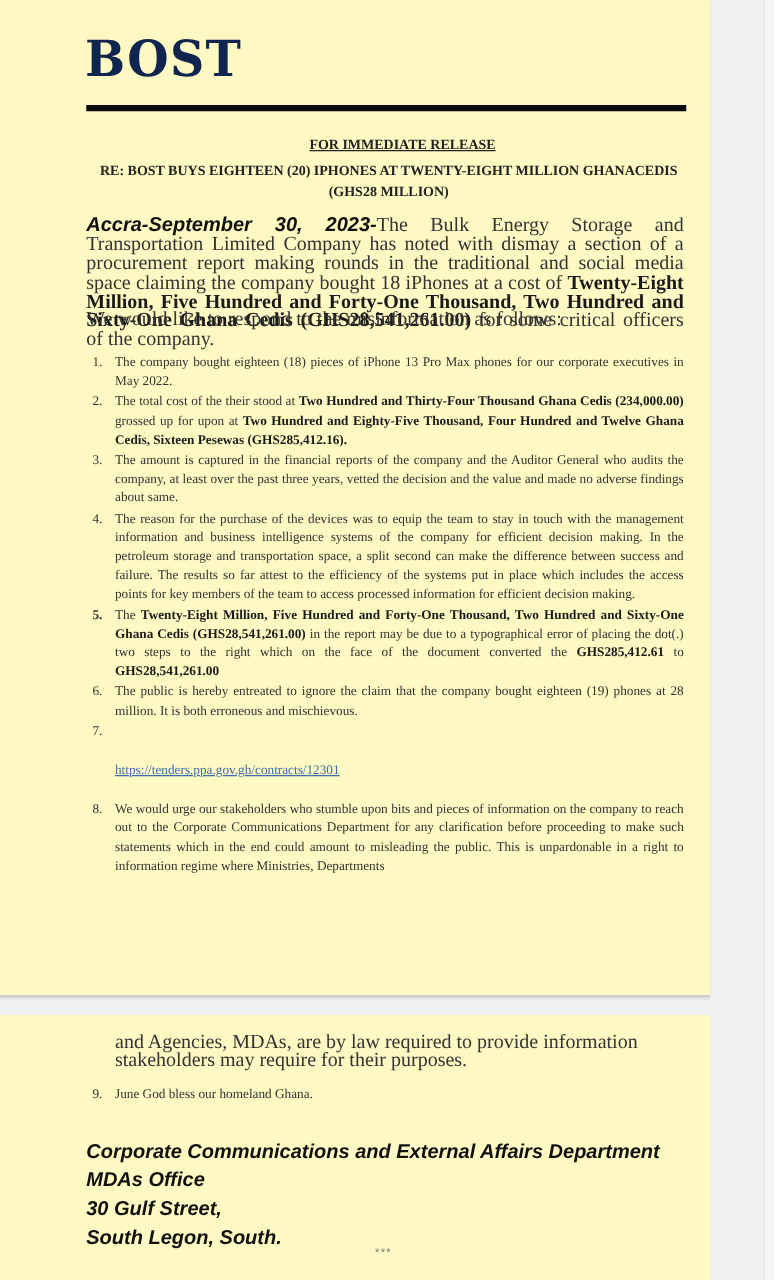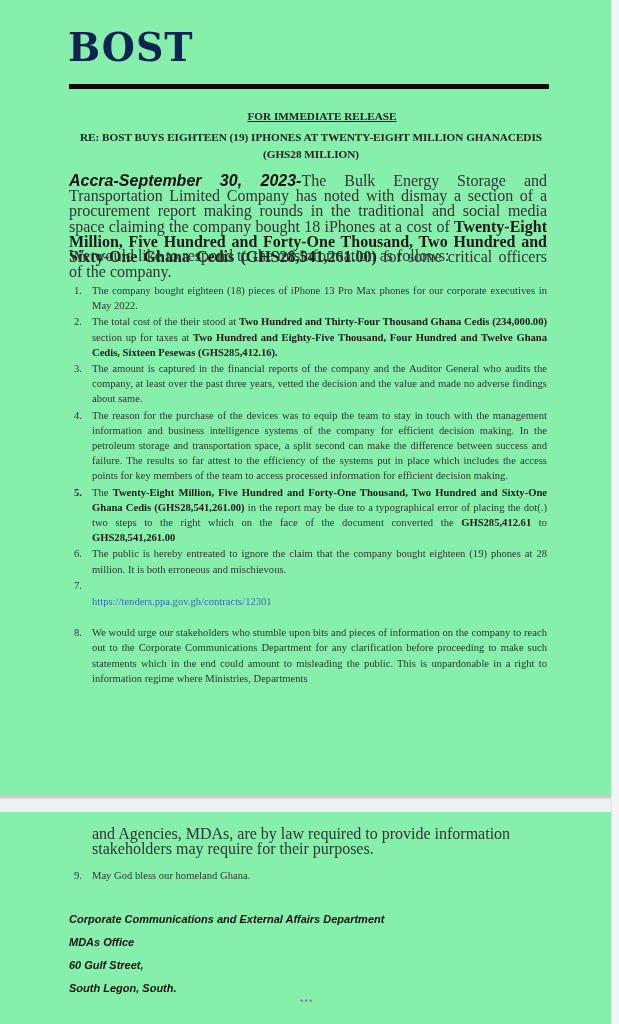--- a/index.html
+++ b/index.html
@@ -4,21 +4,21 @@
 <style>
   html, body { margin:0; padding:0; }
   body {
     width:619px; height:1024px; overflow:hidden;
     background:#eef0f2;
     font-family:"Liberation Serif", serif;
     color:#2a2a2a;
     position:relative;
   }
   .page {
-    position:absolute; left:0; width:612px; background:#86efac;
+    position:absolute; left:0; width:568px; background:#fef9c3;
   }
   .page1 { top:0; height:796px; border-bottom:2px solid #c9cbce; box-shadow:0 1px 2px rgba(0,0,0,0.08); }
   .page2 { top:812px; height:212px; }
   .scroll-edge { position:absolute; right:0; top:0; width:7px; height:1024px; background:#f4f5f6; border-left:1px solid #e3e5e7; }
 
   .logo {
     position:absolute; left:68px; top:24px;
     font-family:"DejaVu Serif", serif; font-weight:bold; font-size:38px;
     color:#0f2550; letter-spacing:1px; transform:scaleY(1.05);
   }
@@ -38,68 +38,68 @@
   }
   .intro { top:173px; }
   .intro .dateline { font-family:"Liberation Sans", sans-serif; font-style:italic; font-weight:bold; color:#111; }
   .lead { top:248px; }
   b { color:#1a1a1a; }
 
   .list { position:absolute; left:69px; width:478px; margin:0; padding:0; list-style:none; font-size:10.6px; line-height:15.2px; color:#333; }
   .list li { position:relative; padding-left:23px; text-align:justify; margin-bottom:1px; }
   .list li .num { position:absolute; left:5px; top:0; }
   .list1 { top:283px; }
-  .link { color:#3a6fb0; display:inline-block; margin-top:1px; }
+  .link { color:#3a6fb0; text-decoration:underline; display:inline-block; margin-top:16px; }
   .spacer { height:14px; }
 
   .cont { top:826px; left:92px; width:455px; }
   .list2 { top:868px; }
 
   .sig {
     position:absolute; left:69px; font-family:"Liberation Sans", sans-serif;
-    font-style:italic; font-weight:bold; font-size:11px; color:#111;
+    font-style:italic; font-weight:bold; font-size:16px; color:#111;
   }
   .ellipsis { position:absolute; left:300px; top:997px; font-size:9px; color:#777; letter-spacing:1px; font-family:"Liberation Sans", sans-serif; }
 </style>
 </head>
 <body>
 
 <div class="page page1">
   <div class="logo">BOST</div>
   <div class="rule"></div>
 
   <div class="release">FOR IMMEDIATE RELEASE</div>
-  <div class="headline">RE: BOST BUYS EIGHTEEN (19) IPHONES AT TWENTY-EIGHT MILLION GHANACEDIS (GHS28 MILLION)</div>
+  <div class="headline">RE: BOST BUYS EIGHTEEN (20) IPHONES AT TWENTY-EIGHT MILLION GHANACEDIS (GHS28 MILLION)</div>
 
   <div class="body-text intro">
     <span class="dateline">Accra-September 30, 2023-</span><span>The Bulk Energy Storage and Transportation Limited Company has noted with dismay a section of a procurement report making rounds in the traditional and social media space claiming the company bought 18 iPhones at a cost of </span><b>Twenty-Eight Million, Five Hundred and Forty-One Thousand, Two Hundred and Sixty-One Ghana Cedis (GHS28,541,261.00)</b><span> for some critical officers of the company.</span>
   </div>
 
   <div class="body-text lead">We would like to respond to the misinformation as follows:</div>
 
   <ol class="list list1">
     <li><span class="num">1.</span><span>The company bought eighteen (18) pieces of iPhone 13 Pro Max phones for our corporate executives in May 2022.</span></li>
-    <li><span class="num">2.</span><span>The total cost of the their stood at </span><b>Two Hundred and Thirty-Four Thousand Ghana Cedis (234,000.00)</b><span> section up for taxes at </span><b>Two Hundred and Eighty-Five Thousand, Four Hundred and Twelve Ghana Cedis, Sixteen Pesewas (GHS285,412.16).</b></li>
+    <li><span class="num">2.</span><span>The total cost of the their stood at </span><b>Two Hundred and Thirty-Four Thousand Ghana Cedis (234,000.00)</b><span> grossed up for upon at </span><b>Two Hundred and Eighty-Five Thousand, Four Hundred and Twelve Ghana Cedis, Sixteen Pesewas (GHS285,412.16).</b></li>
     <li><span class="num">3.</span><span>The amount is captured in the financial reports of the company and the Auditor General who audits the company, at least over the past three years, vetted the decision and the value and made no adverse findings about same.</span></li>
     <li><span class="num">4.</span><span>The reason for the purchase of the devices was to equip the team to stay in touch with the management information and business intelligence systems of the company for efficient decision making. In the petroleum storage and transportation space, a split second can make the difference between success and failure. The results so far attest to the efficiency of the systems put in place which includes the access points for key members of the team to access processed information for efficient decision making.</span></li>
     <li><span class="num" style="font-weight:bold">5.</span><span>The </span><b>Twenty-Eight Million, Five Hundred and Forty-One Thousand, Two Hundred and Sixty-One Ghana Cedis (GHS28,541,261.00)</b><span> in the report may be  due to a typographical error of placing the dot(.) two steps to the right which on the face of the document converted the </span><b>GHS285,412.61</b><span> to </span><b>GHS28,541,261.00</b></li>
     <li><span class="num">6.</span><span>The public is hereby entreated to ignore the claim that the company bought eighteen (19) phones at 28 million. It is both erroneous and mischievous.</span></li>
     <li><span class="num">7.</span><br><a class="link">https://tenders.ppa.gov.gh/contracts/12301</a></li>
     <li class="spacer"></li>
     <li><span class="num">8.</span><span>We would urge our stakeholders who stumble upon bits and pieces of information on the company to reach out to the Corporate Communications Department for any clarification before proceeding to make such statements which in the end could amount to misleading the public. This is unpardonable in a right to information regime where Ministries, Departments</span></li>
   </ol>
 </div>
 
 <div class="page page2">
 </div>
 
 <div class="body-text cont" style="text-align:left">and Agencies, MDAs, are by law required to provide information stakeholders may require for their purposes.</div>
 <ol class="list list2">
-  <li><span class="num">9.</span><span>May God bless our homeland Ghana.</span></li>
+  <li><span class="num">9.</span><span>June God bless our homeland Ghana.</span></li>
 </ol>
 
 <div class="sig" style="top:913px">Corporate Communications and External Affairs Department</div>
 <div class="sig" style="top:936px">MDAs Office</div>
-<div class="sig" style="top:959px">60 Gulf Street,</div>
+<div class="sig" style="top:959px">30 Gulf Street,</div>
 <div class="sig" style="top:982px">South Legon, South.</div>
 <div class="ellipsis">***</div>
 
 <div class="scroll-edge"></div>
 
 </body></html>

